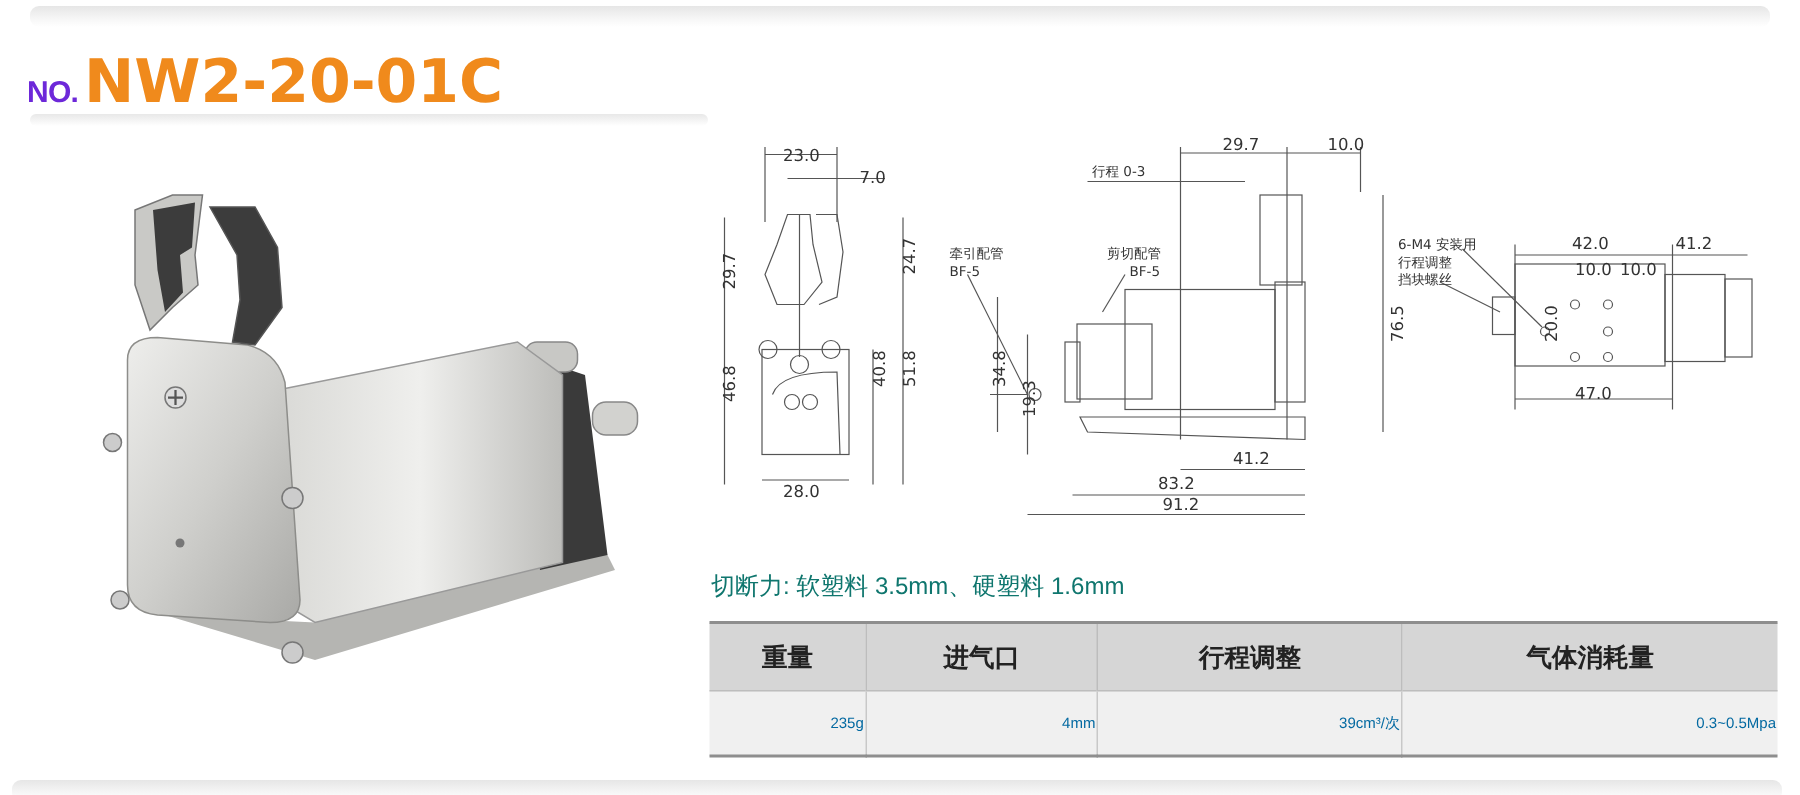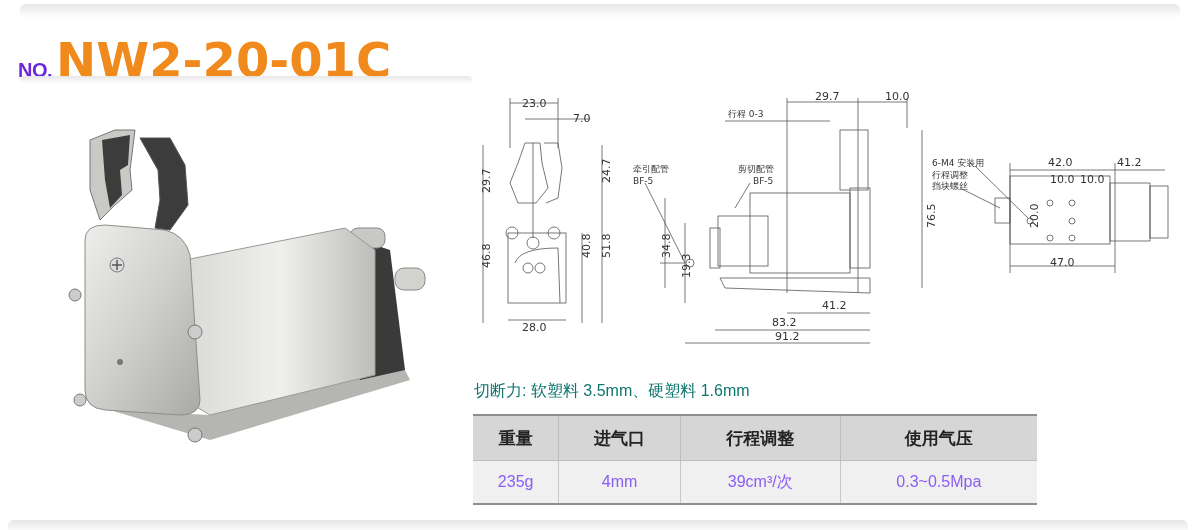--- a/index.html
+++ b/index.html
@@ -2,29 +2,29 @@
 <html><head>
 <meta charset="utf-8">
 <style>
   html,body{margin:0;padding:0;background:#fff;}
   body{width:1200px;height:530px;position:relative;overflow:hidden;font-family:"Liberation Sans","DejaVu Sans",sans-serif;color:#333;}
   .shadow-bar{position:absolute;height:14px;background:linear-gradient(to bottom,#e6e6e6,#f6f6f6 60%,rgba(255,255,255,0));}
   .top-bar{left:20px;top:4px;width:1160px;border-radius:6px;}
   .bottom-bar{left:8px;top:520px;width:1180px;border-radius:6px;}
   .title-wrap{position:absolute;left:18px;top:32px;}
   .title-no{font-size:20px;color:#6d28d9;font-weight:bold;letter-spacing:-0.5px;vertical-align:baseline;}
-  .title-model{font-size:48px;color:#f08a1c;font-weight:bold;letter-spacing:0px;margin-left:4px;vertical-align:baseline;font-family:"DejaVu Sans","Liberation Sans",sans-serif;}
+  .title-model{font-size:40px;color:#f08a1c;font-weight:bold;letter-spacing:0px;margin-left:4px;vertical-align:baseline;font-family:"DejaVu Sans","Liberation Sans",sans-serif;}
   .title-underline{position:absolute;left:20px;top:76px;width:452px;height:8px;background:linear-gradient(to bottom,#e8e8e8,rgba(255,255,255,0));border-radius:4px;}
   .product-photo{position:absolute;left:60px;top:110px;width:380px;height:380px;}
   .drawings{position:absolute;left:470px;top:88px;width:730px;height:270px;}
   .drawings text{font-family:"DejaVu Sans","Liberation Sans",sans-serif;fill:#333;}
   .spec-note{position:absolute;left:474px;top:381px;font-size:16px;color:#0f766e;}
-  .spec-table{position:absolute;left:473px;top:414px;width:564px;border-collapse:collapse;}
+  .spec-table{position:absolute;left:473px;top:414px;width:712px;border-collapse:collapse;}
   .spec-table th{background:#d6d6d6;height:42px;font-size:17px;font-weight:bold;color:#222;border-right:1px solid #bdbdbd;}
-  .spec-table td{background:#f0f0f0;height:40px;font-size:16px;color:#8b5cf6;text-align:center;border-right:1px solid #c8c8c8;}
+  .spec-table td{background:#f0f0f0;height:40px;font-size:10px;color:#0369a1;text-align:right;border-right:1px solid #c8c8c8;}
   .spec-table th:last-child,.spec-table td:last-child{border-right:none;}
   .spec-table{border-top:2px solid #8e8e8e;border-bottom:2px solid #8e8e8e;}
   .spec-table thead tr{border-bottom:1px solid #bdbdbd;}
 </style>
 </head>
 <body>
 
 <div class="shadow-bar top-bar"></div>
 
 <div class="title-wrap">
@@ -168,21 +168,21 @@
 </svg>
 
 <div class="spec-note">切断力: 软塑料 3.5mm、硬塑料 1.6mm</div>
 
 <table class="spec-table">
   <thead>
     <tr>
       <th>重量</th>
       <th>进气口</th>
       <th>行程调整</th>
-      <th>使用气压</th>
+      <th>气体消耗量</th>
     </tr>
   </thead>
   <tbody>
     <tr>
       <td>235g</td>
       <td>4mm</td>
       <td>39cm³/次</td>
       <td>0.3~0.5Mpa</td>
     </tr>
   </tbody>

